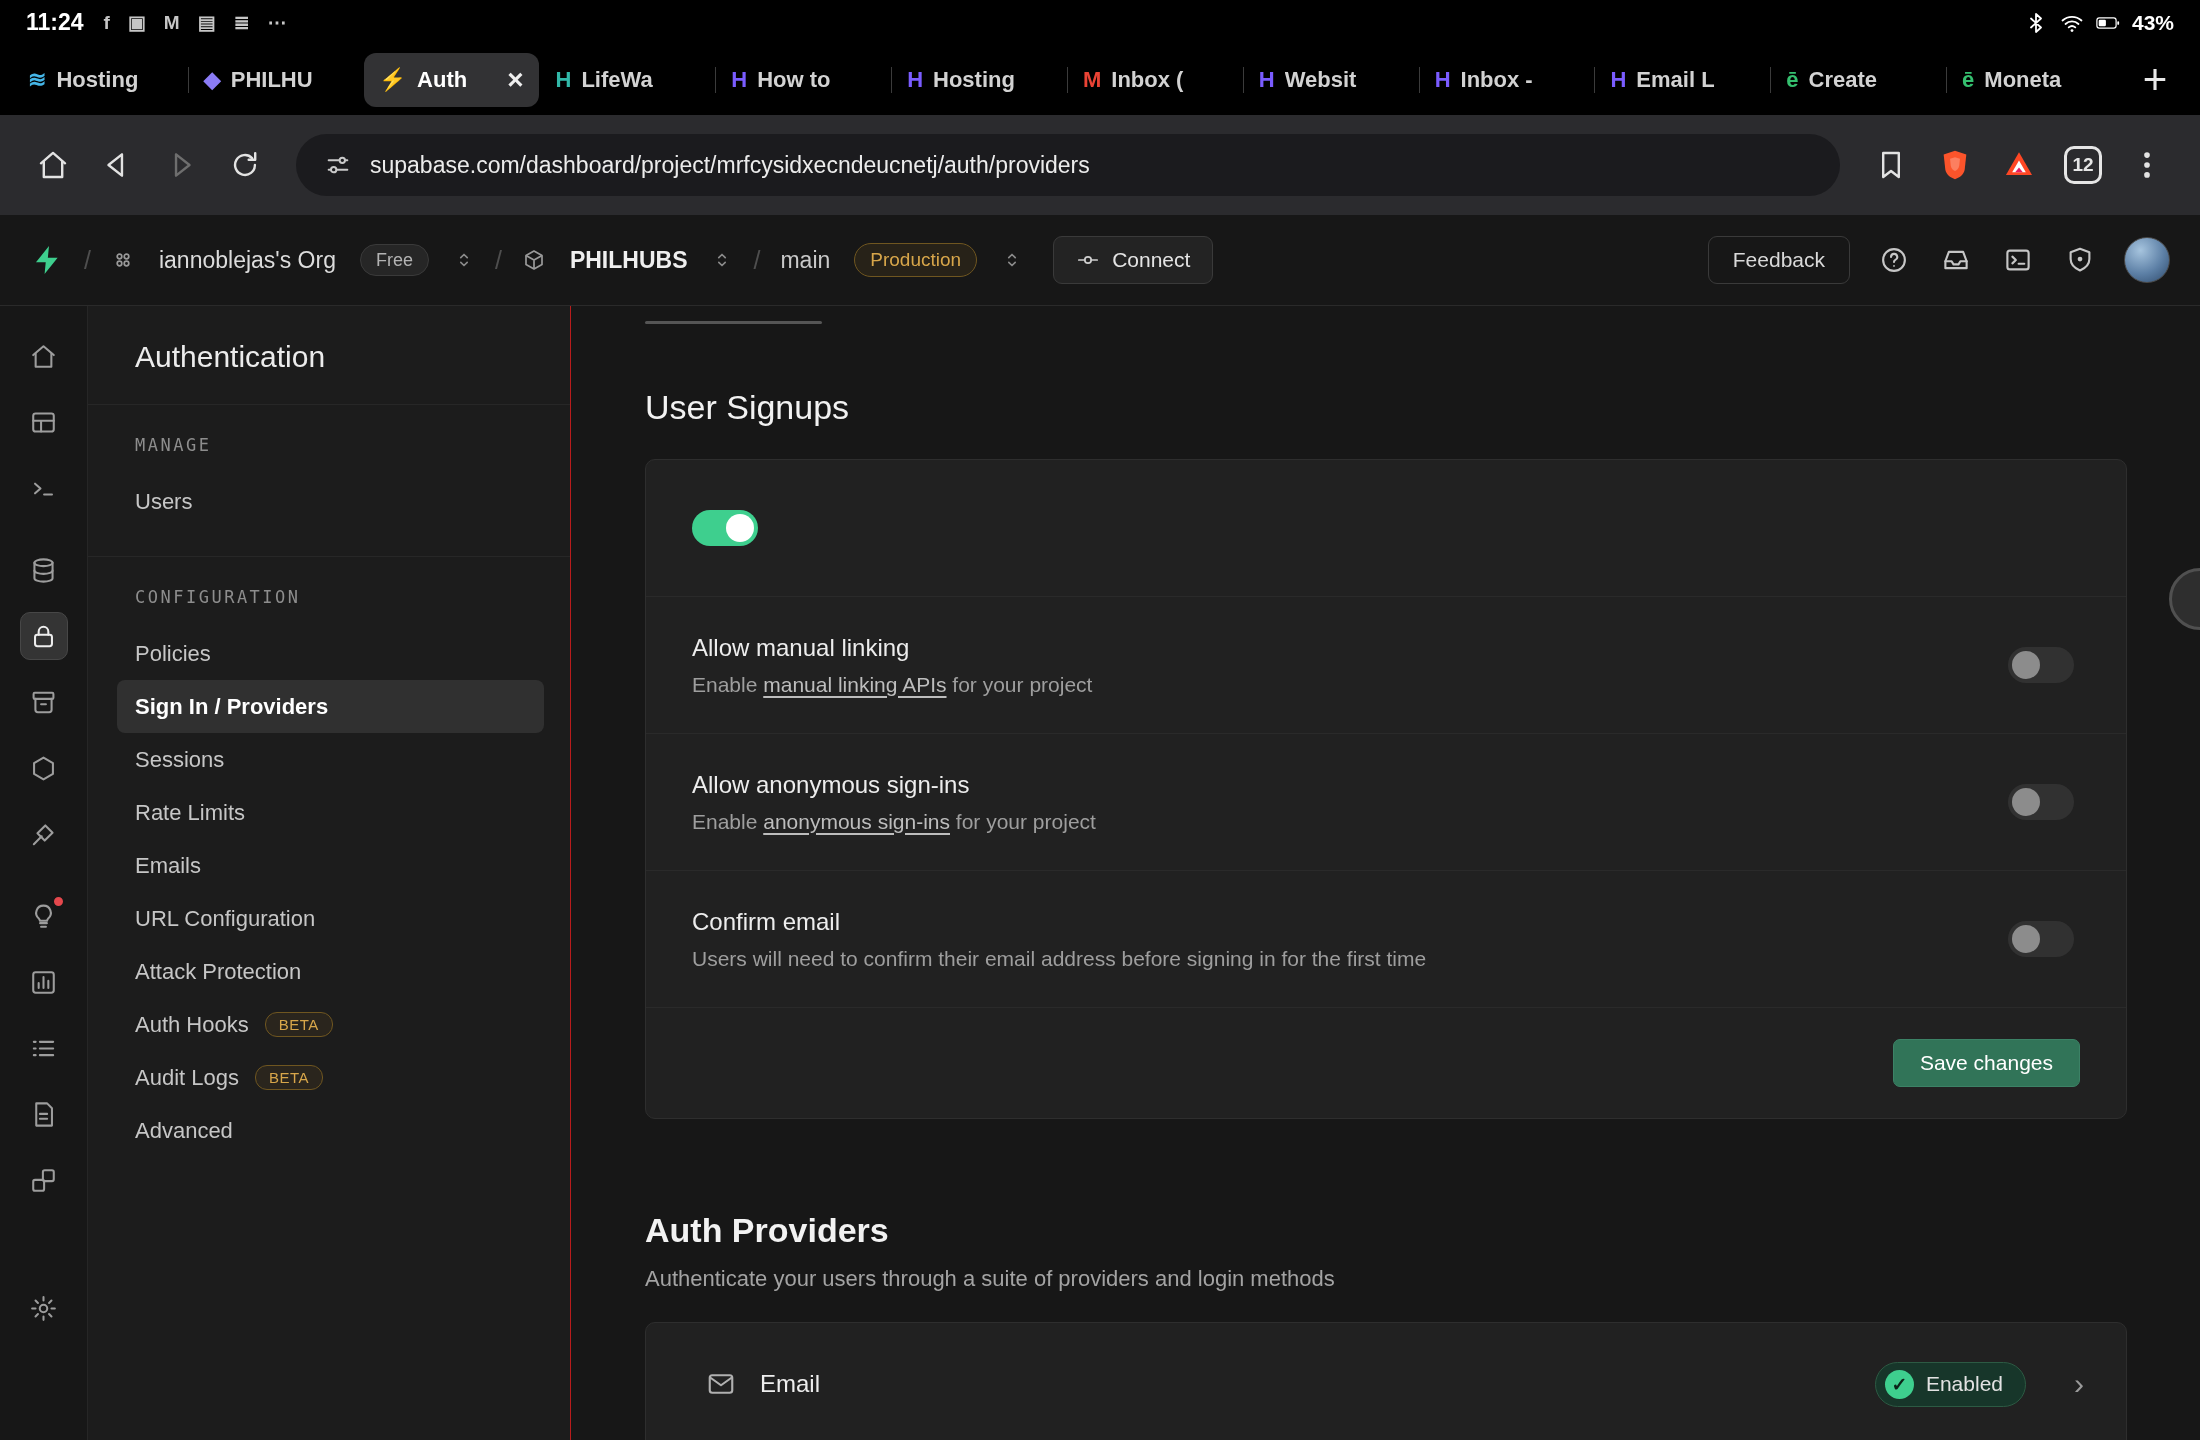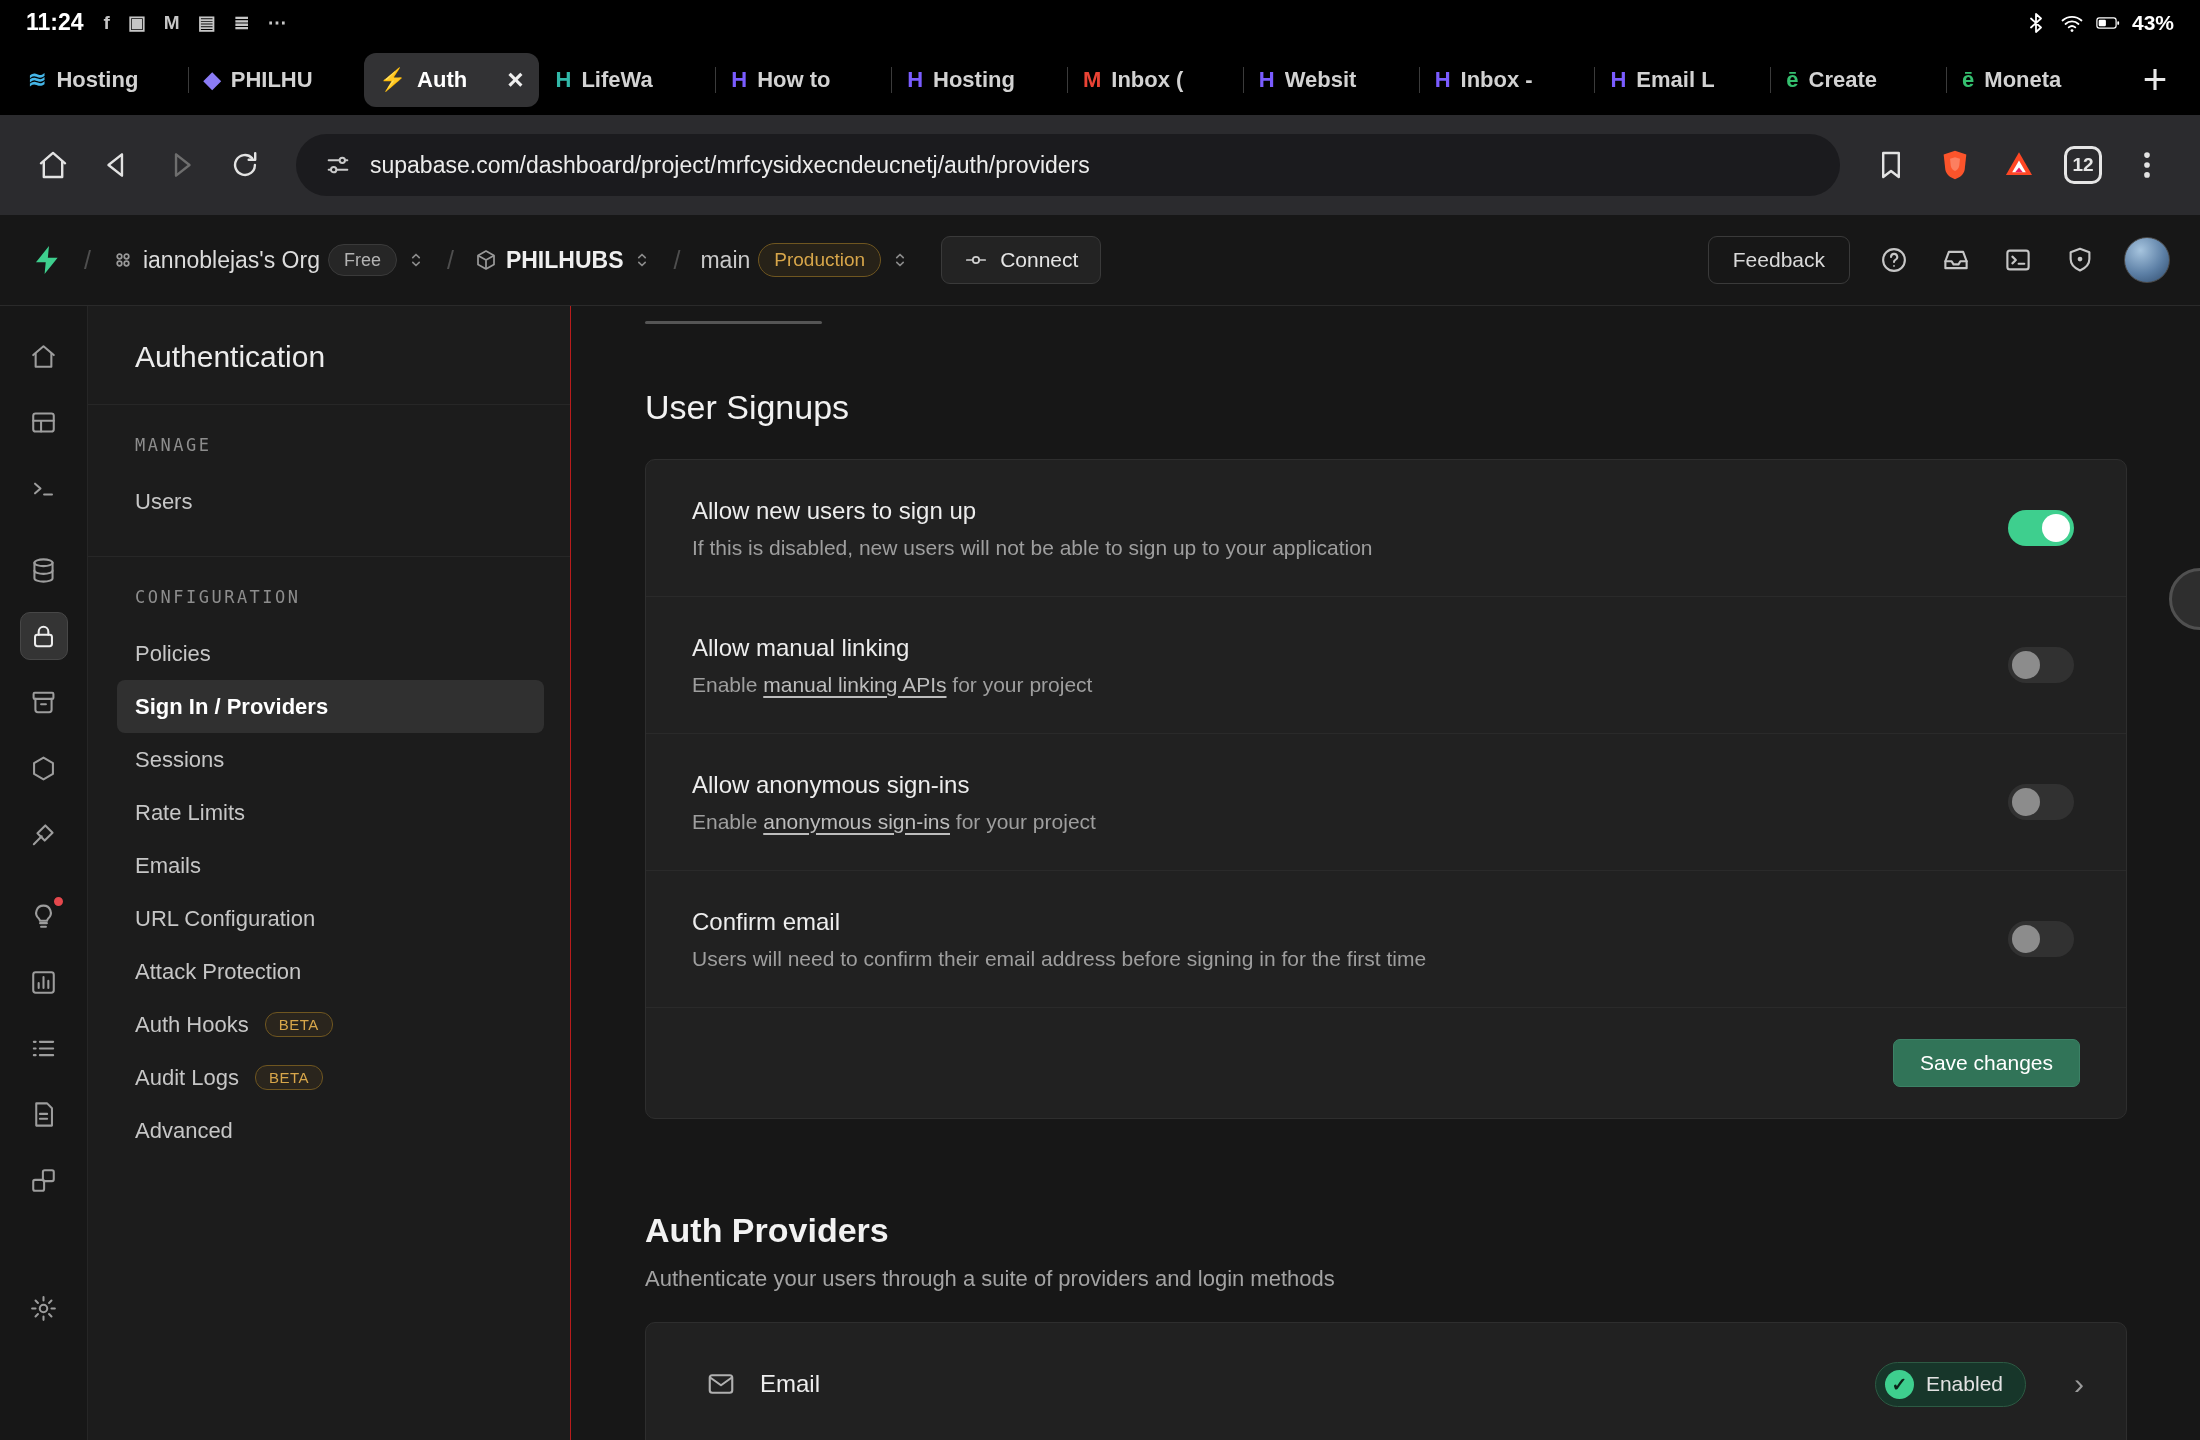--- a/index.html
+++ b/index.html
@@ -45,21 +45,21 @@
   .url-bar .tune svg{width:28px;height:28px;}
   .url-text{font-size:23px;color:#ececec;white-space:nowrap;overflow:hidden;}
   .tab-count{width:38px;height:38px;border:3px solid #e6e6e6;border-radius:10px;display:flex;align-items:center;
      justify-content:center;font-size:19px;font-weight:700;color:#e6e6e6;}
 
   
   .app-header{height:91px;border-bottom:1px solid #2a2a2a;background:#171717;display:flex;align-items:center;
      padding:0 30px;gap:14px;flex:none;}
   .sb-logo{flex:none;width:34px;height:34px;}
   .crumb-sep{color:#4e4e4e;font-size:25px;margin:0 6px;font-weight:400;}
-  .crumb{display:flex;align-items:center;gap:8px;font-size:23px;color:#dcdcdc;}
+  .crumb{display:flex;align-items:center;gap:24px;font-size:23px;color:#dcdcdc;}
   .crumb .ic{color:#9a9a9a;}
   .crumb .ic svg{width:24px;height:24px;}
   .crumb.project{color:#efefef;font-weight:700;}
   .crumb.branch{color:#c9c9c9;}
   .pill{border-radius:999px;font-size:18px;padding:4px 15px;line-height:1.25;}
   .pill.free{background:#262626;border:1px solid #3a3a3a;color:#b3b3b3;}
   .pill.prod{background:rgba(160,118,34,.12);border:1px solid #6f5620;color:#d7a64a;font-size:19px;}
   .sorter{color:#8a8a8a;}
   .sorter svg{width:22px;height:22px;}
   .connect-btn{display:flex;align-items:center;gap:12px;background:#232323;border:1px solid #3a3a3a;border-radius:9px;
@@ -535,24 +535,20 @@
         </div>
     </div>
 
     <div class="main">
       <div class="scroll-tab-indicator"></div>
 
       <h1 class="h1">User Signups</h1>
 
       <div class="card" id="signup-card">
           <div class="toggle-row">
-            <div class="row-text">
-              <div class="row-title">Allow new users to sign up</div>
-              <div class="row-desc">If this is disabled, new users will not be able to sign up to your application</div>
-            </div>
             <button class="toggle on">
               <span class="knob"></span>
             </button>
           </div>
           <div class="toggle-row">
             <div class="row-text">
               <div class="row-title">Allow manual linking</div>
               <div class="row-desc"><span>Enable </span><span class="lnk">manual linking APIs</span><span> for your project</span></div>
             </div>
             <button class="toggle off">

